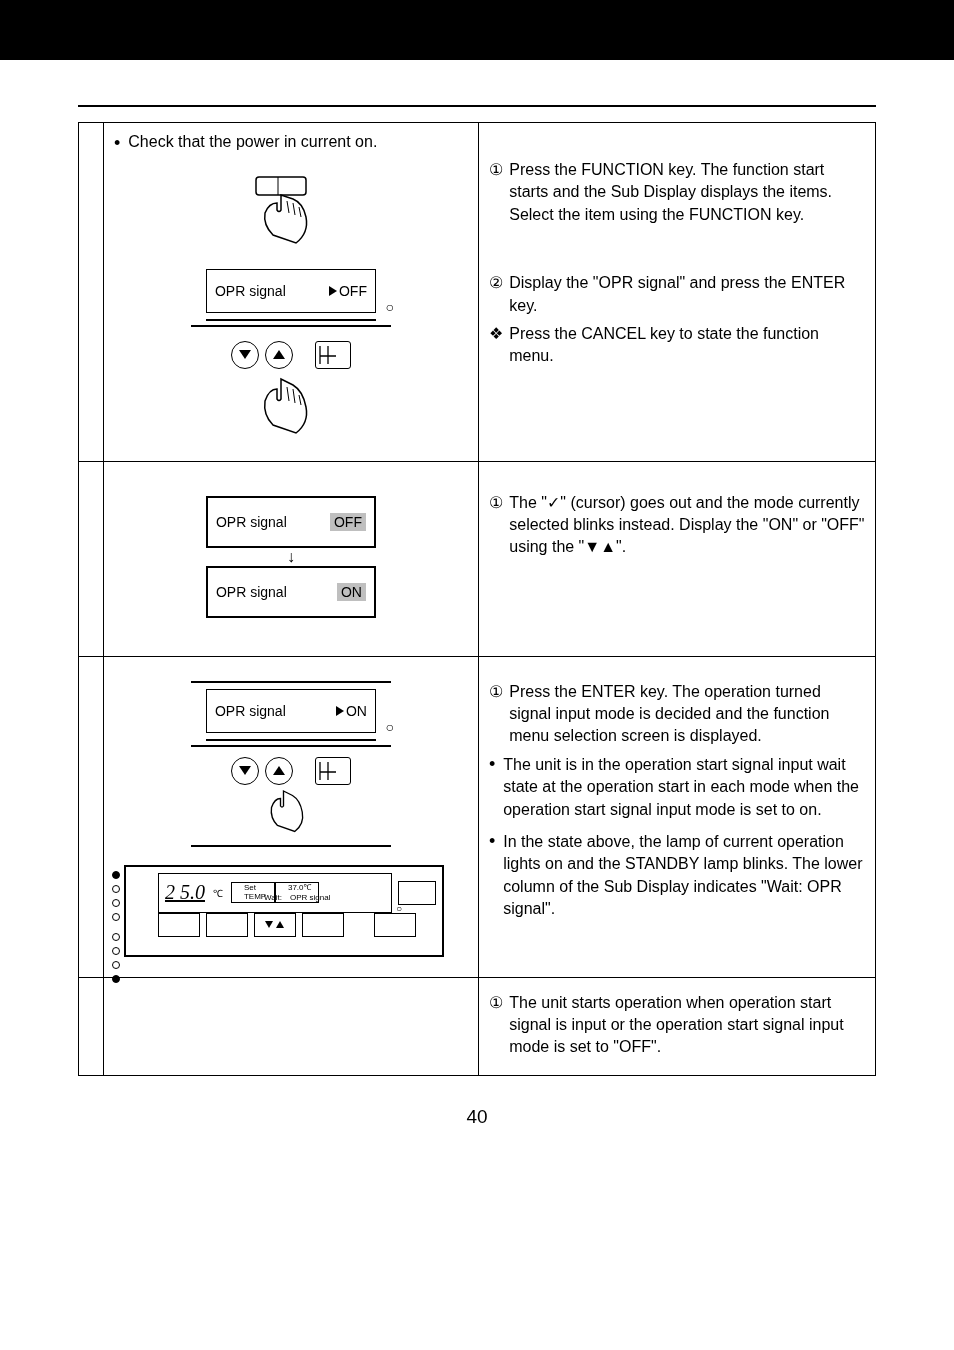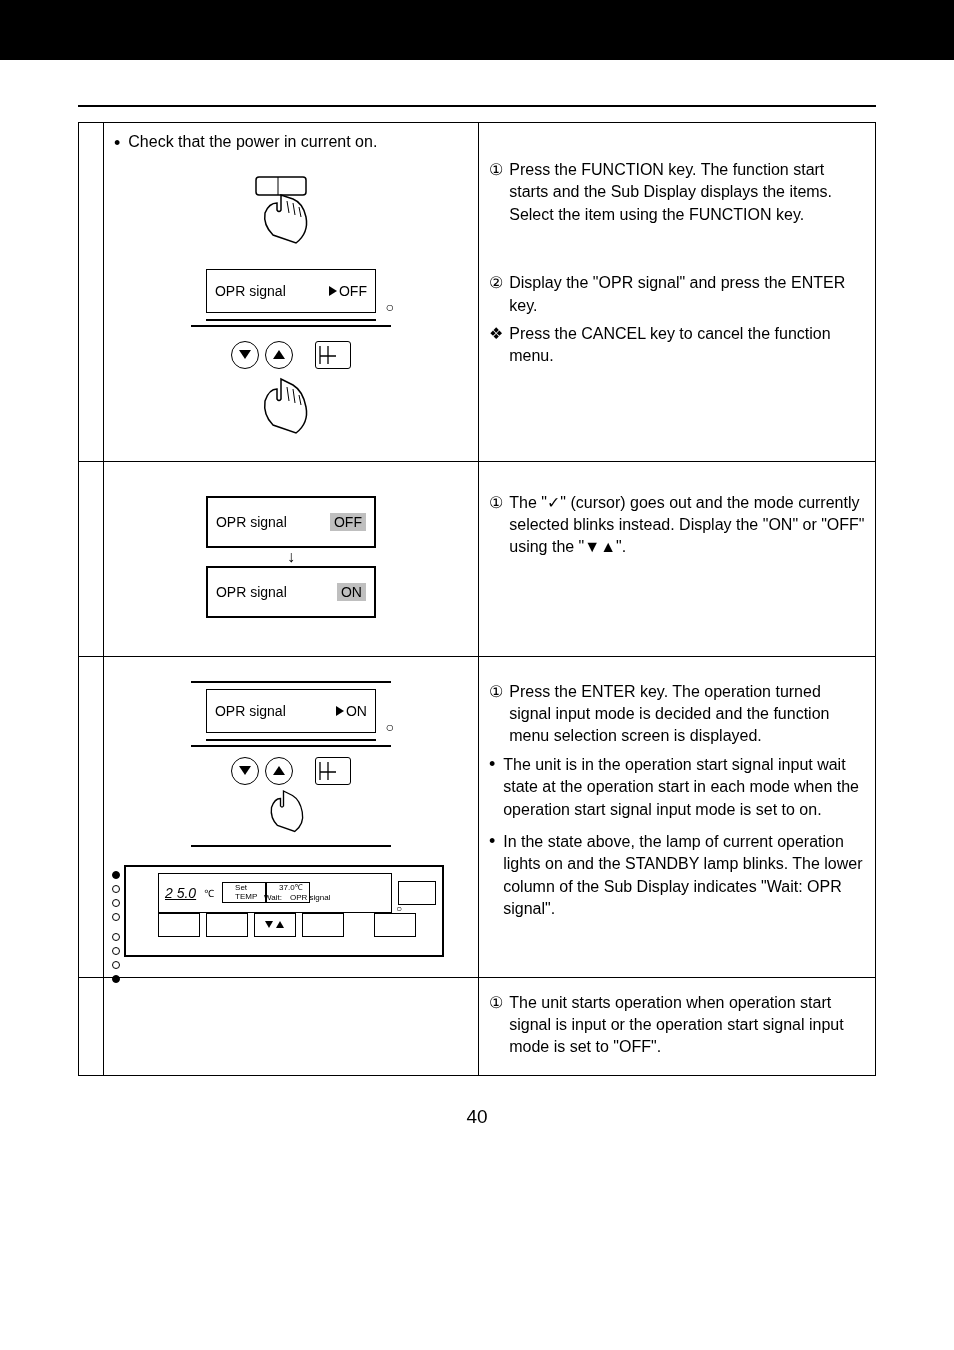--- a/index.html
+++ b/index.html
@@ -70,21 +70,21 @@
   }
   .led-col { position: absolute; left: -14px; top: 4px; display: flex; flex-direction: column; gap: 6px; }
   .led-col2 { position: absolute; left: -14px; top: 66px; display: flex; flex-direction: column; gap: 6px; }
   .led { width: 8px; height: 8px; border: 1.2px solid black; border-radius: 50%; background: white; }
   .led.fill { background: black; }
   .mini-screen {
     width: 260px; height: 40px; border: 1.5px solid black;
     display: flex; align-items: center; padding: 0 6px; gap: 8px;
     margin-left: 26px;
   }
-  .seg { font-family: Liberation Sans, sans-serif; font-size: 14px; font-style: italic; text-decoration: underline; }
+  .seg { font-family: Liberation Serif, serif; font-size: 20px; font-style: italic; text-decoration: underline; }
   .tinybox { border: 1px solid black; font-size: 8px; line-height: 1.1; padding: 1px 12px; }
   .tiny-dbl { display:flex; gap:0; }
   .tiny-dbl .tinybox { width: 44px; }
   .blankbox { width: 42px; height: 24px; border: 1.5px solid black; }
   .rowflex { display: flex; align-items: center; gap: 6px; }
   .ctrl-row { height: 40px; display: flex; align-items: center; gap: 6px; margin-left: 26px; margin-top: 10px; }
   .ctrl-row .sq { width: 42px; height: 24px; border: 1.5px solid black; }
   .ctrl-row .va { width: 42px; height: 24px; border: 1.5px solid black; display:flex; align-items:center; justify-content:center; gap:3px; }
   .arrow-down-sm { font-size: 16px; text-align:center; }
   .center { display:flex; justify-content:center; }
@@ -160,21 +160,21 @@
       <span class="num-circle">①</span>
       <span>Press the FUNCTION key.  The function start starts and the Sub Display displays the items.  Select the item using the FUNCTION key.</span>
     </div>
     <div style="height:40px;"></div>
     <div class="num-item">
       <span class="num-circle">②</span>
       <span>Display the "OPR signal" and press the ENTER key.</span>
     </div>
     <div class="diamond-item">
       <span class="diamond">❖</span>
-      <span>Press the CANCEL key to cancel the function menu.</span>
+      <span>Press the CANCEL key to state the function menu.</span>
     </div>
   </td>
 </tr>
 
 <tr>
   <td class="col1"></td>
   <td class="col2">
     <div style="height:24px;"></div>
     <div class="center">
       <div class="disp thick">

